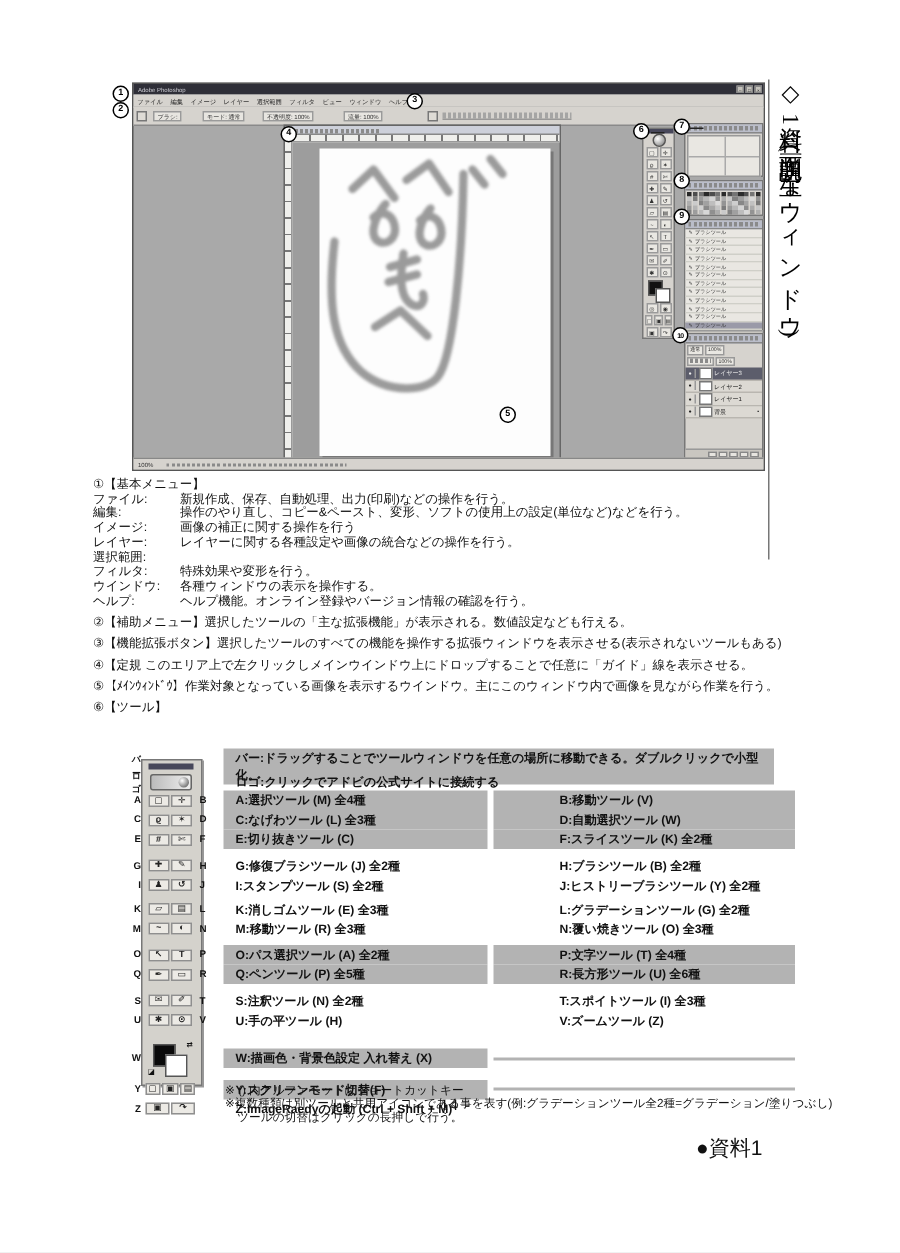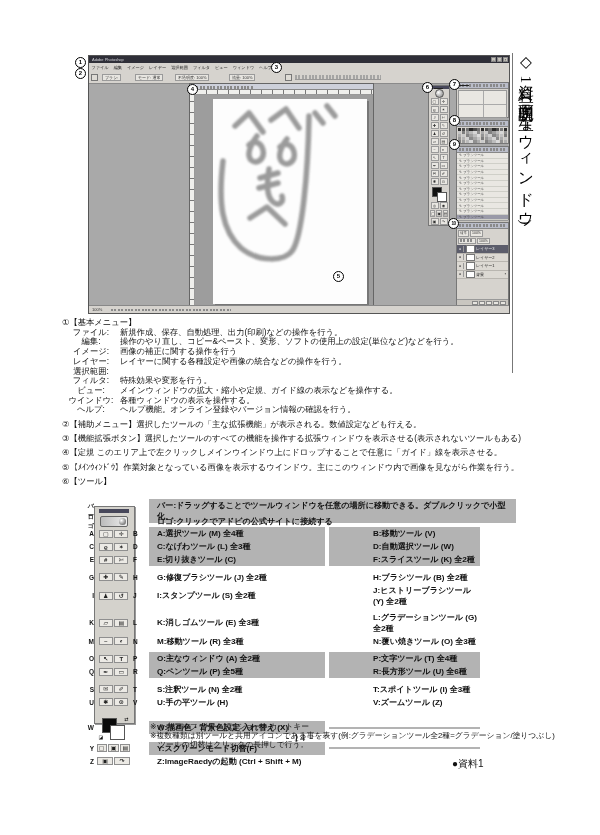--- a/index.html
+++ b/index.html
@@ -65,46 +65,46 @@
       font-size:6px;line-height:9px;text-align:center;font-weight:bold;color:#000;z-index:20;}
   .co.two{font-size:4.6px;letter-spacing:-0.5px;}
   .lead{position:absolute;height:1px;background:#222;z-index:19;}
   
   .vrule{position:absolute;left:512px;top:53px;width:1px;height:320px;background:#777;}
   .side-title{position:absolute;left:515px;top:53px;height:330px;writing-mode:vertical-rl;
               font-family:"Liberation Serif","DejaVu Serif",serif;font-size:15.5px;letter-spacing:1.5px;color:#000;}
   
   .ann{position:absolute;left:62px;top:318px;width:486px;font-size:8.3px;line-height:9.7px;white-space:nowrap;}
   .ann .menu-item{display:flex;}
-  .ann .menu-item .lb{width:58px;text-align:center;flex:none;}
+  .ann .menu-item .lb{width:58px;text-align:left;flex:none;}
   .ann p{margin:4.6px 0 0 0;}
   
   .toolsec{position:absolute;left:86px;top:505px;width:430px;font-size:8.1px;}
   .tb-bg{position:absolute;left:8px;top:1px;width:39px;height:216px;background:#d4d2cc;border:1px solid #777;box-shadow:1px 1px 0 #999;}
   .trow{position:relative;display:flex;align-items:center;font-weight:bold;}
   .trow .ltr{width:8px;font-size:6.5px;text-align:right;flex:none;}
   .trow .ltr.r{text-align:left;}
   .trow .icons{width:39px;display:flex;justify-content:center;gap:1.5px;flex:none;}
   .trow .icon-cell{width:14px;height:8px;background:#eceae5;border:1px solid #8f8f8f;font-size:6px;line-height:7px;text-align:center;color:#222;box-sizing:border-box;overflow:hidden;}
   .trow .tgap{width:8px;flex:none;}
   .trow .tcell{width:176px;padding:1px 0 1px 8px;box-sizing:border-box;flex:none;}
-  .trow .tcell.c2{width:151px;margin-left:4px;padding-left:44px;}
+  .trow .tcell.c2{width:201px;margin-left:4px;padding-left:44px;}
   .trow .sh{background:#b3b3b3;}
   .trow .tfull{flex:1;padding:1px 0 1px 8px;}
   .bar-title{width:30px;height:4px;background:#47475a;margin:0 auto;}
   .logo-ic{width:26px;height:9px;border:1px solid #666;border-radius:2px;margin:0 auto;background:linear-gradient(90deg,#bbb,#eee);position:relative;}
   .logo-ic i{position:absolute;right:1px;top:0.5px;width:7px;height:7px;border-radius:50%;background:radial-gradient(circle at 35% 35%,#fff,#444);display:block;}
   .colorblock{position:relative;width:30px;height:24px;margin:0 auto;}
   .colorblock .fg{position:absolute;left:3px;top:2px;width:13px;height:13px;background:#0a0a0a;border:1px solid #555;}
   .colorblock .bg2{position:absolute;left:11px;top:9px;width:13px;height:13px;background:#fff;border:1px solid #555;}
   .colorblock .swap{position:absolute;right:0;top:0;font-size:5px;}
   .colorblock .mini{position:absolute;left:0;bottom:0;font-size:5px;}
   .notes{position:absolute;left:150px;top:722px;font-size:7.8px;line-height:9.2px;white-space:nowrap;color:#111;}
   .notes .ind{padding-left:8px;}
-  .doc-tag{position:absolute;left:452px;top:757px;font-size:10px;}
+  .doc-tag{position:absolute;left:464px;top:757px;font-size:14px;}
   .page-num{position:absolute;left:0;top:732px;width:600px;text-align:center;font-size:10.5px;
             font-family:"Liberation Serif","DejaVu Serif",serif;letter-spacing:1px;}
 </style>
 </head>
 <body>
 
 <div class="page">
 
   <div class="ps">
     <div class="ps-titlebar">
@@ -459,24 +459,20 @@
           <span>レイヤーに関する各種設定や画像の統合などの操作を行う。</span>
         </div>
         <div class="menu-item">
           <span class="lb">選択範囲:</span>
         </div>
         <div class="menu-item">
           <span class="lb">フィルタ:</span>
           <span>特殊効果や変形を行う。</span>
         </div>
         <div class="menu-item">
-          <span class="lb">ビュー:</span>
-          <span>メインウィンドウの拡大・縮小や定規、ガイド線の表示などを操作する。</span>
-        </div>
-        <div class="menu-item">
           <span class="lb">ウインドウ:</span>
           <span>各種ウィンドウの表示を操作する。</span>
         </div>
         <div class="menu-item">
           <span class="lb">ヘルプ:</span>
           <span>ヘルプ機能。オンライン登録やバージョン情報の確認を行う。</span>
         </div>
       </div>
     <p>②【補助メニュー】選択したツールの「主な拡張機能」が表示される。数値設定なども行える。</p>
     <p>③【機能拡張ボタン】選択したツールのすべての機能を操作する拡張ウィンドウを表示させる(表示されないツールもある)</p>
@@ -586,21 +582,21 @@
           <span class="tcell c2">N:覆い焼きツール (O) 全3種</span>
         </div>
         <div class="trow" style="margin-top: 4.5px;">
           <span class="ltr">O</span>
           <span class="icons">
             <span class="icon-cell">↖</span>
             <span class="icon-cell">T</span>
           </span>
           <span class="ltr r">P</span>
           <span class="tgap"></span>
-          <span class="tcell sh">O:主なウィンドウ (A) 全2種</span>
+          <span class="tcell sh">O:パス選択ツール (A) 全2種</span>
           <span class="tcell c2 sh">P:文字ツール (T) 全4種</span>
         </div>
         <div class="trow">
           <span class="ltr">Q</span>
           <span class="icons">
             <span class="icon-cell">✒</span>
             <span class="icon-cell">▭</span>
           </span>
           <span class="ltr r">R</span>
           <span class="tgap"></span>

